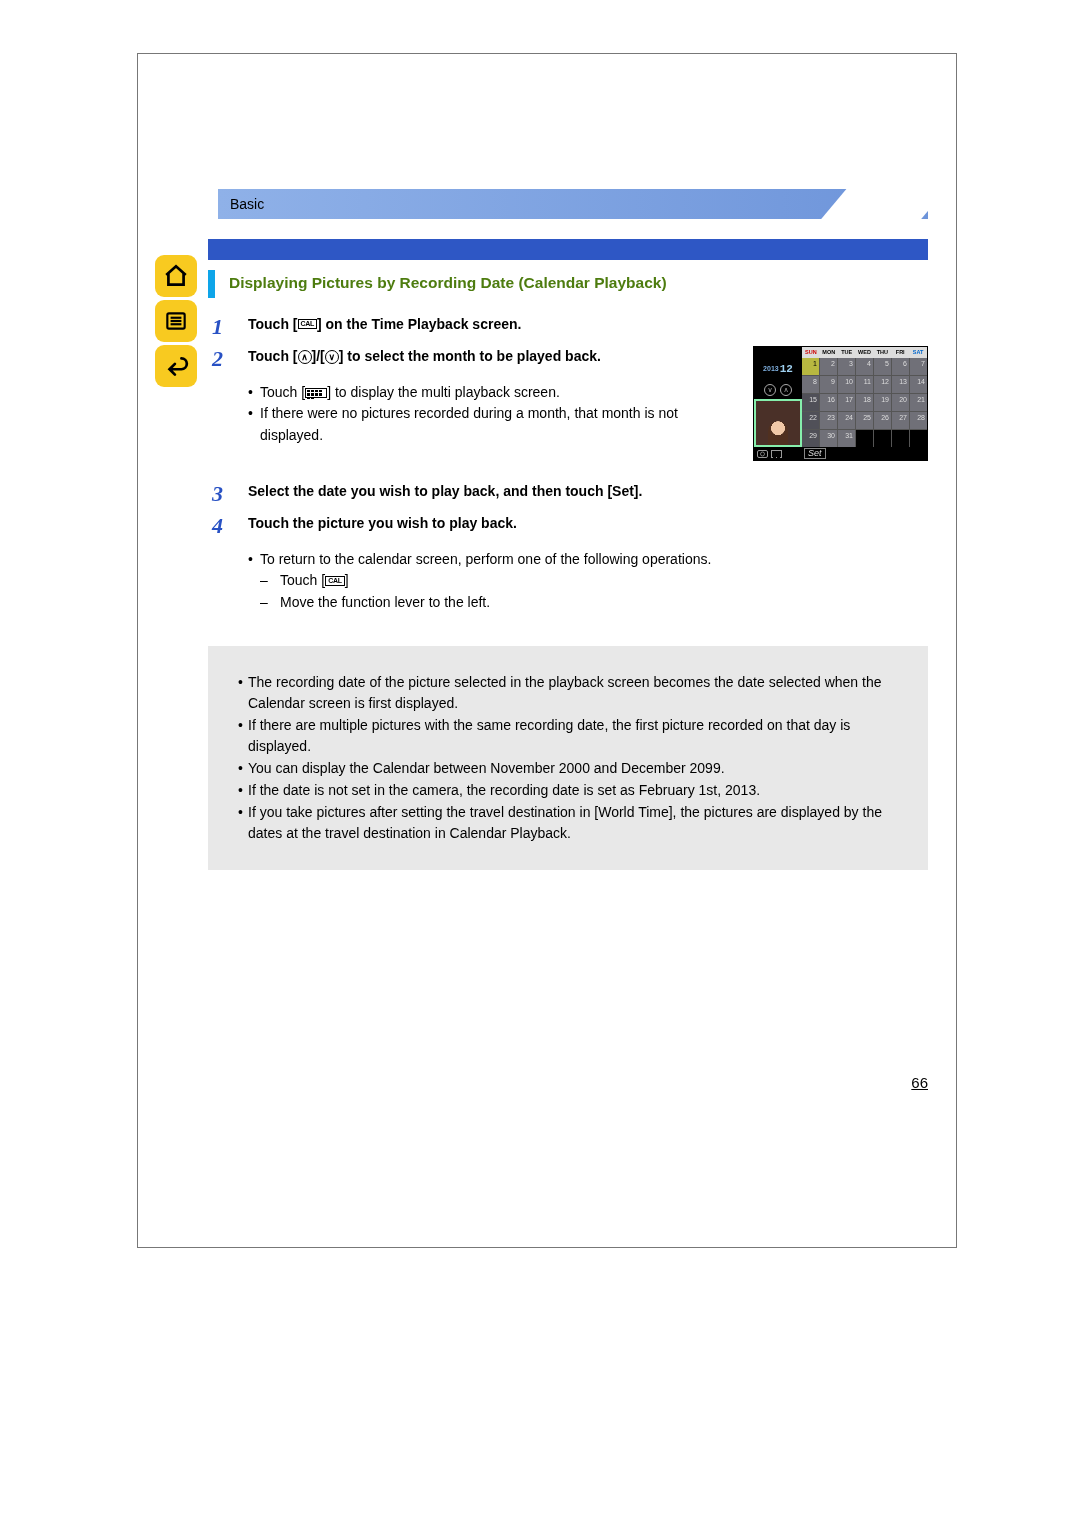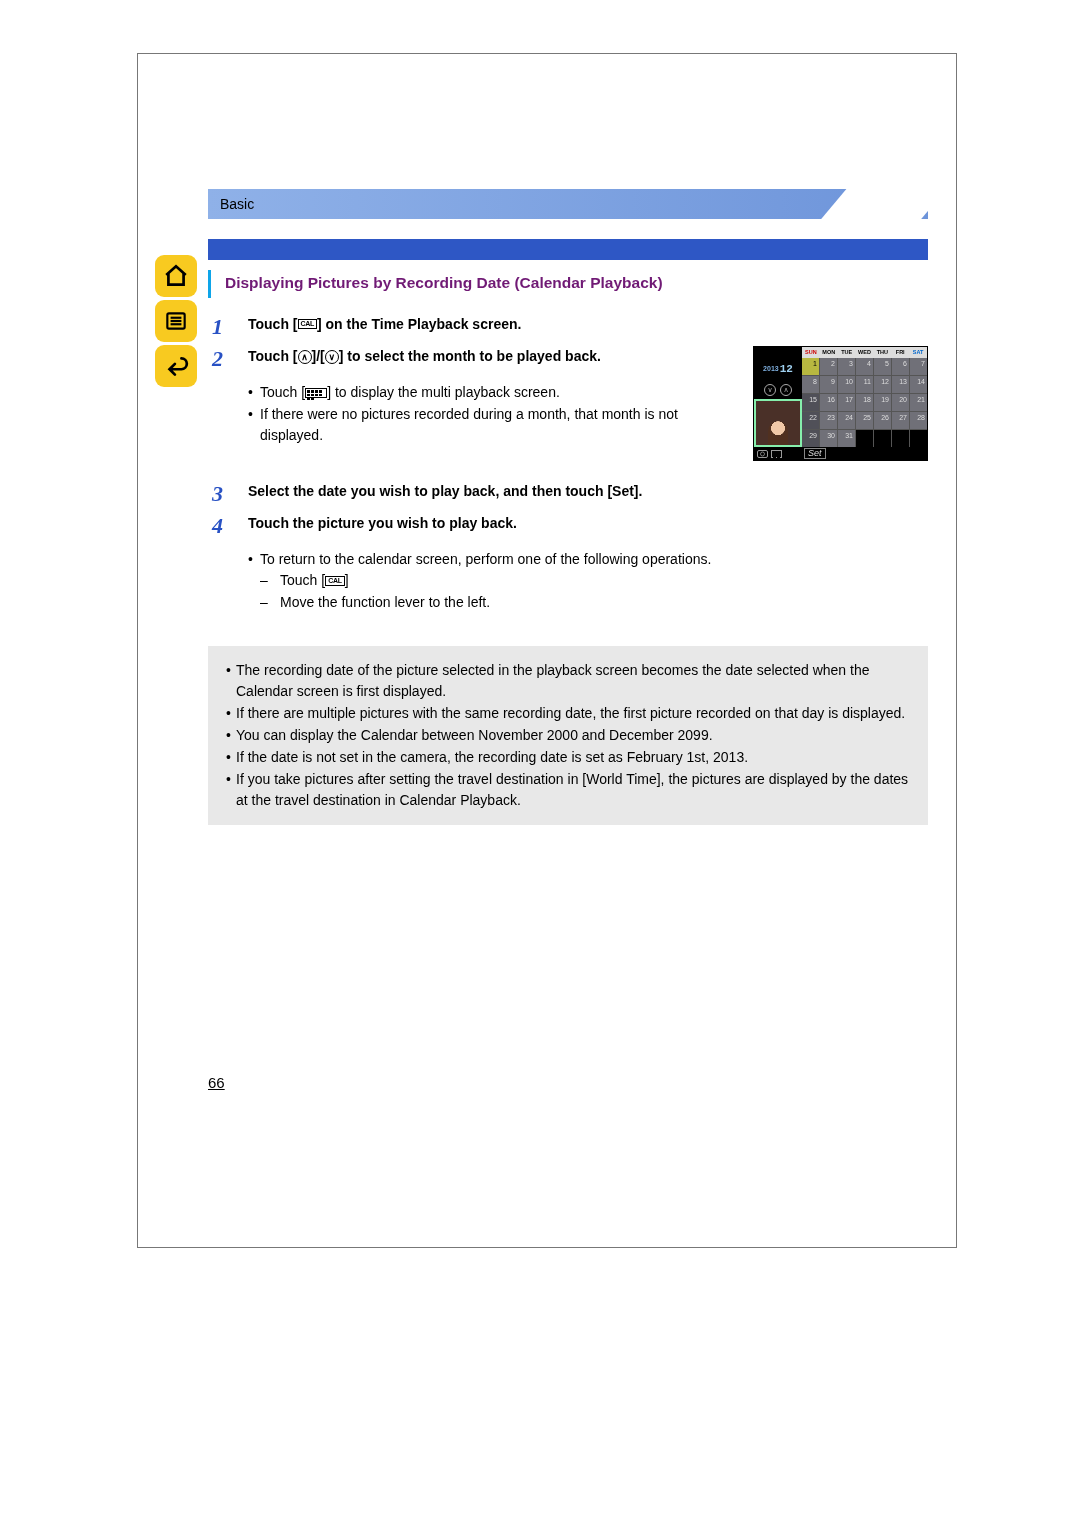--- a/index.html
+++ b/index.html
@@ -39,39 +39,40 @@
     }
     .header-band {
       height: 30px;
       background: linear-gradient(to right, #8fb1e8, #6d94da);
       padding-left: 12px;
       line-height: 30px;
       color: #000;
       font-size: 14px;
       position: relative;
       margin-bottom: 20px;
+      margin-left: 10px;
     }
     .header-band::after {
       content: "";
       position: absolute;
       right: -10px;
       top: -10px;
       width: 100px;
       height: 40px;
       background: #fff;
       transform: skewX(-40deg);
     }
     .blue-top { height: 18px; background: #2e57c5; }
     .blue-thin { height: 3px; background: #2e57c5; margin-bottom: 10px; }
     .section-title {
-      color: #701a75;
+      color: #4d7c0f;
       font-weight: bold;
       font-size: 15.5px;
       padding: 4px 0 6px 14px;
-      border-left: 3px solid #0ea5e9;
+      border-left: 7px solid #0ea5e9;
       margin: 6px 0 16px 0;
     }
     .steps { padding-left: 4px; }
     .step { display: flex; gap: 14px; margin-bottom: 6px; }
     .step-num {
       font-family: Georgia, 'Times New Roman', serif;
       font-style: italic;
       font-weight: bold;
       font-size: 22px;
       color: #2851c4;
@@ -111,21 +112,21 @@
     .circ {
       display: inline-flex;
       width: 14px; height: 14px;
       border: 1px solid #000;
       border-radius: 50%;
       align-items: center; justify-content: center;
       vertical-align: middle;
       font-size: 9px;
       line-height: 1;
     }
-    .step2-row { display: flex; gap: 10px; align-items: center; }
+    .step2-row { display: flex; gap: 10px; }
     .step2-text { flex: 1; }
     .calendar-fig {
       width: 175px;
       flex-shrink: 0;
     }
     .cal-box {
       border: 1px solid #000;
       background: #86efac;
       display: flex;
       flex-direction: column;
@@ -220,34 +221,34 @@
       border:1px solid #888;
       padding:0 3px;
       margin:1px 2px;
       display:flex;align-items:center;
     }
     .notes {
       background: #e8e8e8;
       padding: 10px 14px;
       margin: 18px 0 0 0;
     }
-    .notes ul { margin: 4px; padding: 0; list-style: none; }
+    .notes ul { margin: 16px; padding: 0; list-style: none; }
     .notes li {
       font-size: 14px;
       line-height: 1.5;
       position: relative;
       padding-left: 10px;
       margin-bottom: 1px;
     }
     .notes li::before { content: "•"; position: absolute; left: 0; }
     .page-num {
       position: absolute;
       left: 0; right: 0;
       top: 885px;
-      text-align: left;
+      text-align: right;
       font-size: 15px;
       text-decoration: underline;
     }
     .page-frame{
       position:absolute;
       left:137px; top:53px;
       width:820px; height:1195px;
       border:1px solid #777;
     }
   </style>

